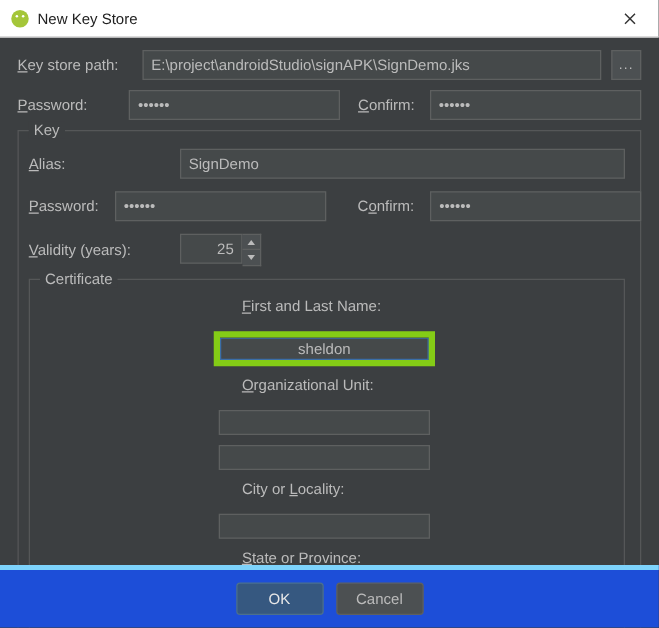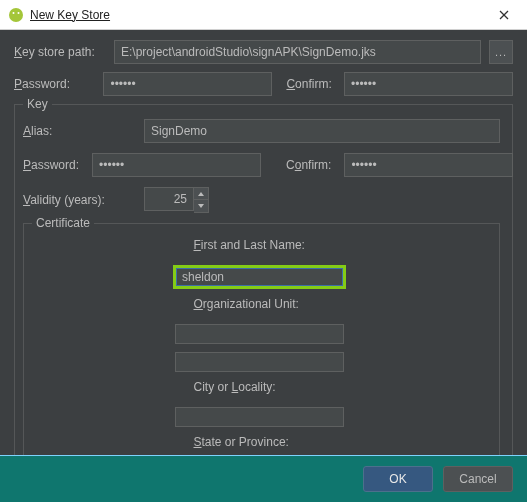--- a/index.html
+++ b/index.html
@@ -1,48 +1,48 @@
 <!DOCTYPE html>
 <html><head>
 <meta charset="utf-8">
 <style>
   * { box-sizing: border-box; margin: 0; padding: 0; }
   html, body { width: 527px; height: 502px; font-family: "Segoe UI", sans-serif; font-size: 12px; background: #3c3f41; color: #bbbbbb; overflow: hidden; }
   .titlebar { height: 30px; background: #ffffff; display: flex; align-items: center; padding: 0 8px; border-bottom: 1px solid #d0d0d0; }
   .title-icon { width: 16px; height: 16px; margin-right: 6px; }
-  .title-text { flex: 1; color: #222; font-size: 12px; text-decoration: underline; }
+  .title-text { flex: 1; color: #222; font-size: 12px; }
   .close-btn { width: 30px; height: 30px; display: flex; align-items: center; justify-content: center; cursor: pointer; }
   .close-btn svg { stroke: #333; }
   .content { padding: 10px 14px 0 14px; }
   .row { display: flex; align-items: center; margin-bottom: 8px; gap: 8px; }
   .lbl { color: #bbbbbb; }
   .lbl span.ul { text-decoration: underline; }
   input[type=text], input[type=password] {
     background: #45494a; border: 1px solid #5e6060; color: #bbbbbb;
     height: 24px; padding: 2px 6px; font-size: 12px; outline: none;
   }
-  input.focus { border: 3px solid #84cc16; background: #45494a; box-shadow: 0 0 0 1px #3b6ea8 inset; }
+  input.focus { border: 5px solid #84cc16; background: #45494a; box-shadow: 0 0 0 1px #3b6ea8 inset; text-align: center; }
   .path-input { flex: 1; }
   .browse-btn { width: 24px; height: 24px; background: #4c5052; border: 1px solid #5e6060; display:flex; align-items:center; justify-content:center; cursor:pointer; color:#bbb; font-size:11px; letter-spacing:1px;}
   .half { flex: 1; }
   .fieldset { border: 1px solid #555758; margin-top: 6px; position: relative; padding: 14px 12px 10px 8px; }
   .legend { position: absolute; top: -8px; left: 8px; background: #3c3f41; padding: 0 4px; color: #bbbbbb; font-size: 12px; }
   .key-group .row { margin-bottom: 10px; gap: 13px; }
   .key-group .lbl-col { width: 108px; }
   .key-pwd-row .lbl-col2 { width: 56px; text-align: left; margin-left: 12px;}
   .spinner-wrap { display: flex; }
   .spinner-input { width: 50px; text-align: right; padding-right: 6px;}
   .spinner-btns { display: flex; flex-direction: column; border: 1px solid #5e6060; border-left: none; }
   .spin { width: 14px; height: 12px; background: #4c5052; display:flex; align-items:center; justify-content:center; cursor:pointer;}
   .spin:first-child { border-bottom: 1px solid #5e6060;}
   .spin svg { display:block;}
   .cert-group .row { margin-bottom: 8px; flex-direction: column; }
   .cert-group .lbl-col { width: 132px; }
   .cert-input { flex: 1; }
-  .footer { position: absolute; bottom: 0; left: 0; right: 0; border-top: 1px solid #7dd3fc; padding: 10px 14px; display: flex; justify-content: flex-end; gap: 10px; background:#0f766e;}
+  .footer { position: absolute; bottom: 0; left: 0; right: 0; border-top: 4px solid #7dd3fc; padding: 10px 14px; display: flex; justify-content: center; gap: 10px; background:#1d4ed8;}
   .btn { min-width: 70px; height: 26px; border: 1px solid #5e6060; background: #4c5052; color: #bbbbbb; font-size: 12px; cursor: pointer; display:flex; align-items:center; justify-content:center; border-radius:3px;}
   .btn.primary { background: #365880; border: 1px solid #4c708c; color: #e8e8e8; }
   .top-path-label { width: 92px; }
   .top-pwd-label { width: 92px; }
   .top-confirm-label { width: 56px; margin-left: 6px;}
 </style>
 </head>
 <body>
 
 <div class="titlebar">

